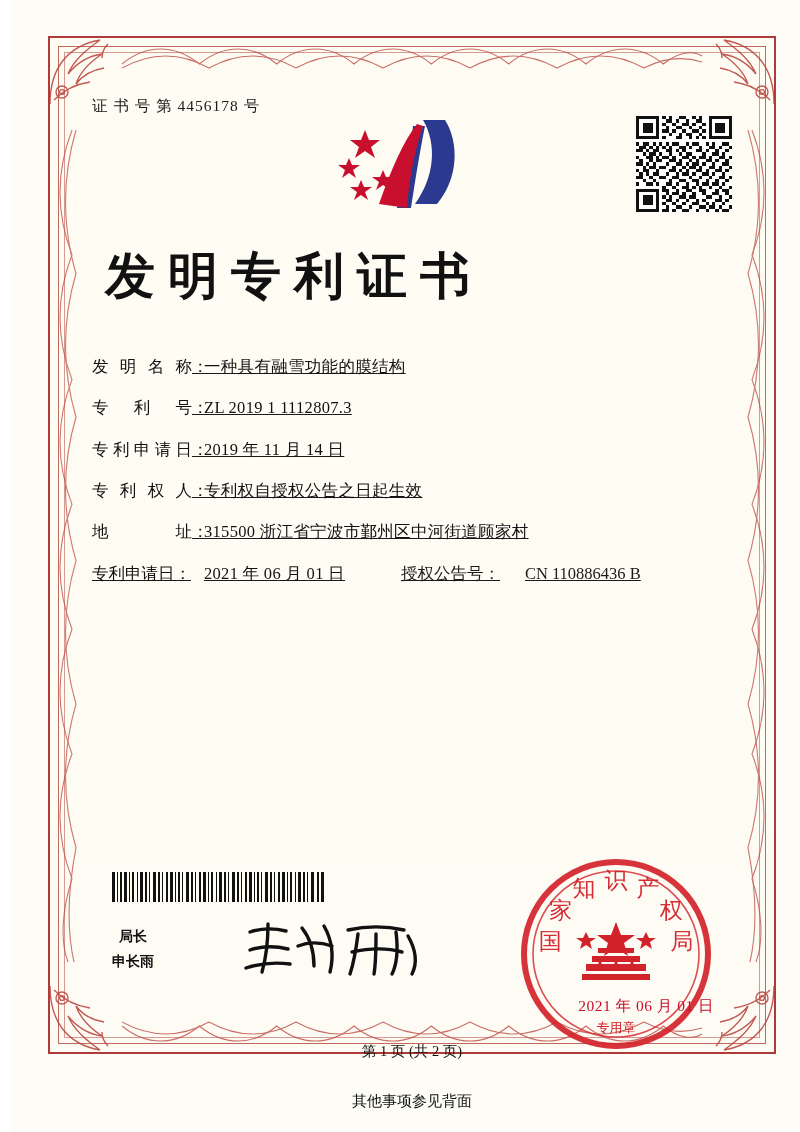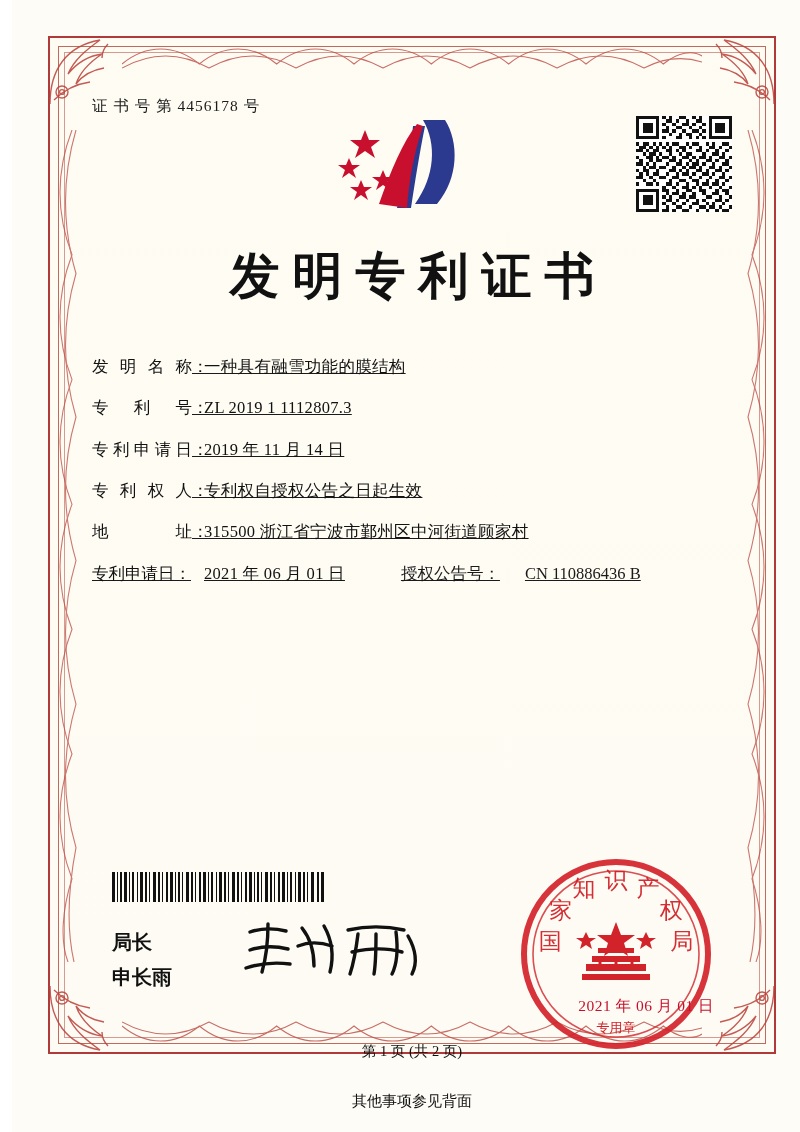--- a/index.html
+++ b/index.html
@@ -111,21 +111,21 @@
   .qr {
     position: absolute;
     right: 0;
     top: 20px;
     width: 96px;
     height: 96px;
   }
   .qr svg { width: 100%; height: 100%; display: block; }
 
   .title {
-    text-align: center;
+    text-align: left;
     margin-top: 126px;
     font-size: 50px;
     letter-spacing: 13px;
     font-weight: bold;
     color: #111;
     font-family: "DejaVu Serif", serif;
     text-indent: 13px;
   }
 
   .fields {
@@ -227,24 +227,25 @@
     width: 212px;
     height: 30px;
   }
   .barcode svg { width: 100%; height: 100%; display: block; }
 
   
   .director {
     position: absolute;
     left: 100px;
     top: 925px;
-    font-size: 20px;
+    font-size: 14px;
     line-height: 1.75;
     font-weight: bold;
     color: #111;
+    text-align: center;
   }
   .signature {
     position: absolute;
     left: 228px;
     top: 916px;
     width: 190px;
     height: 66px;
     color: #111;
   }
   .signature svg { width: 100%; height: 100%; display: block; }

